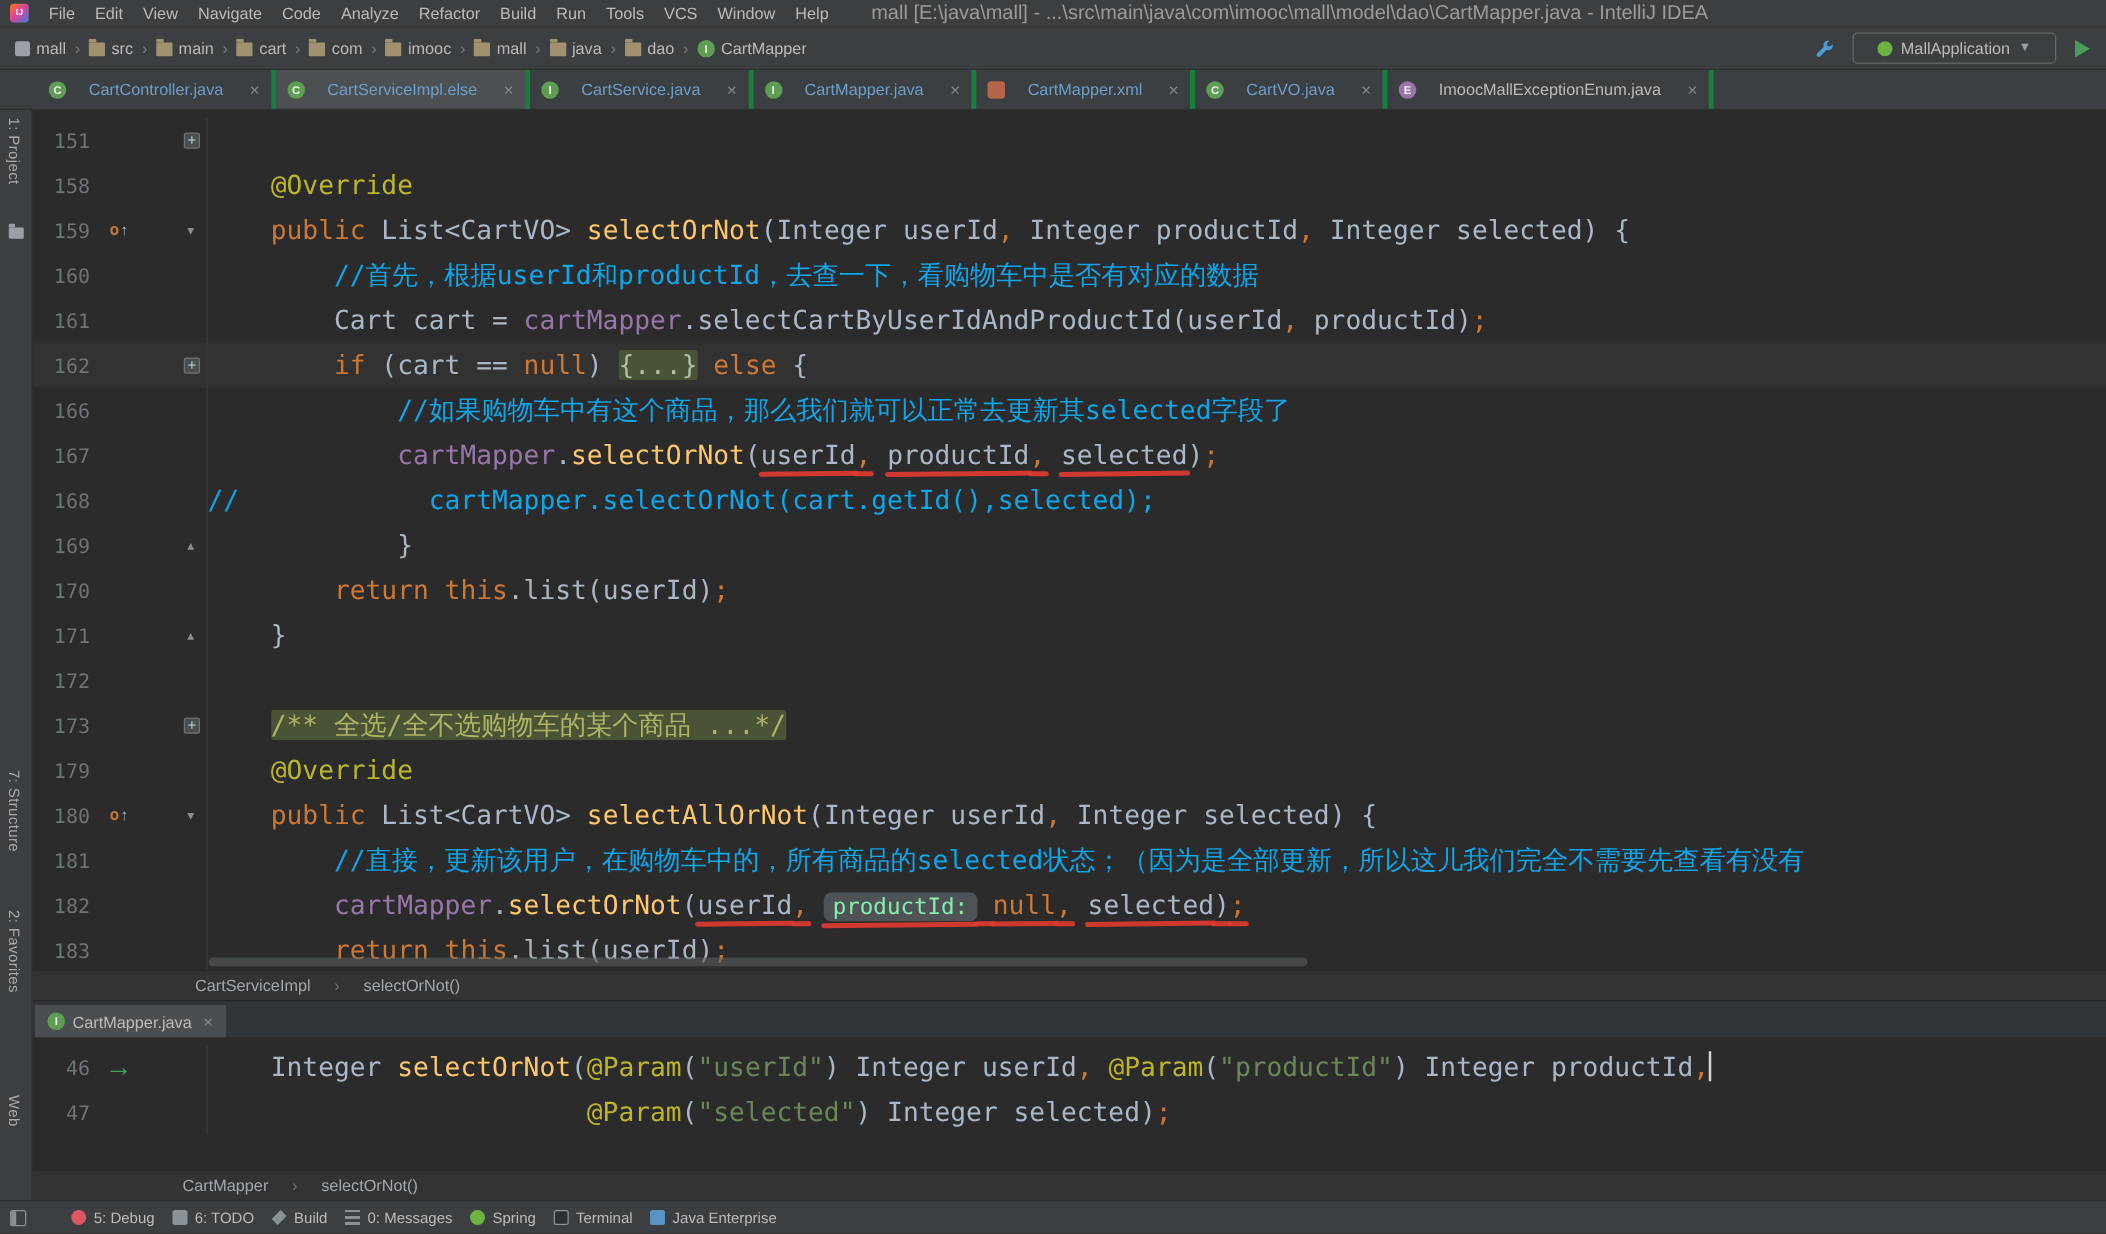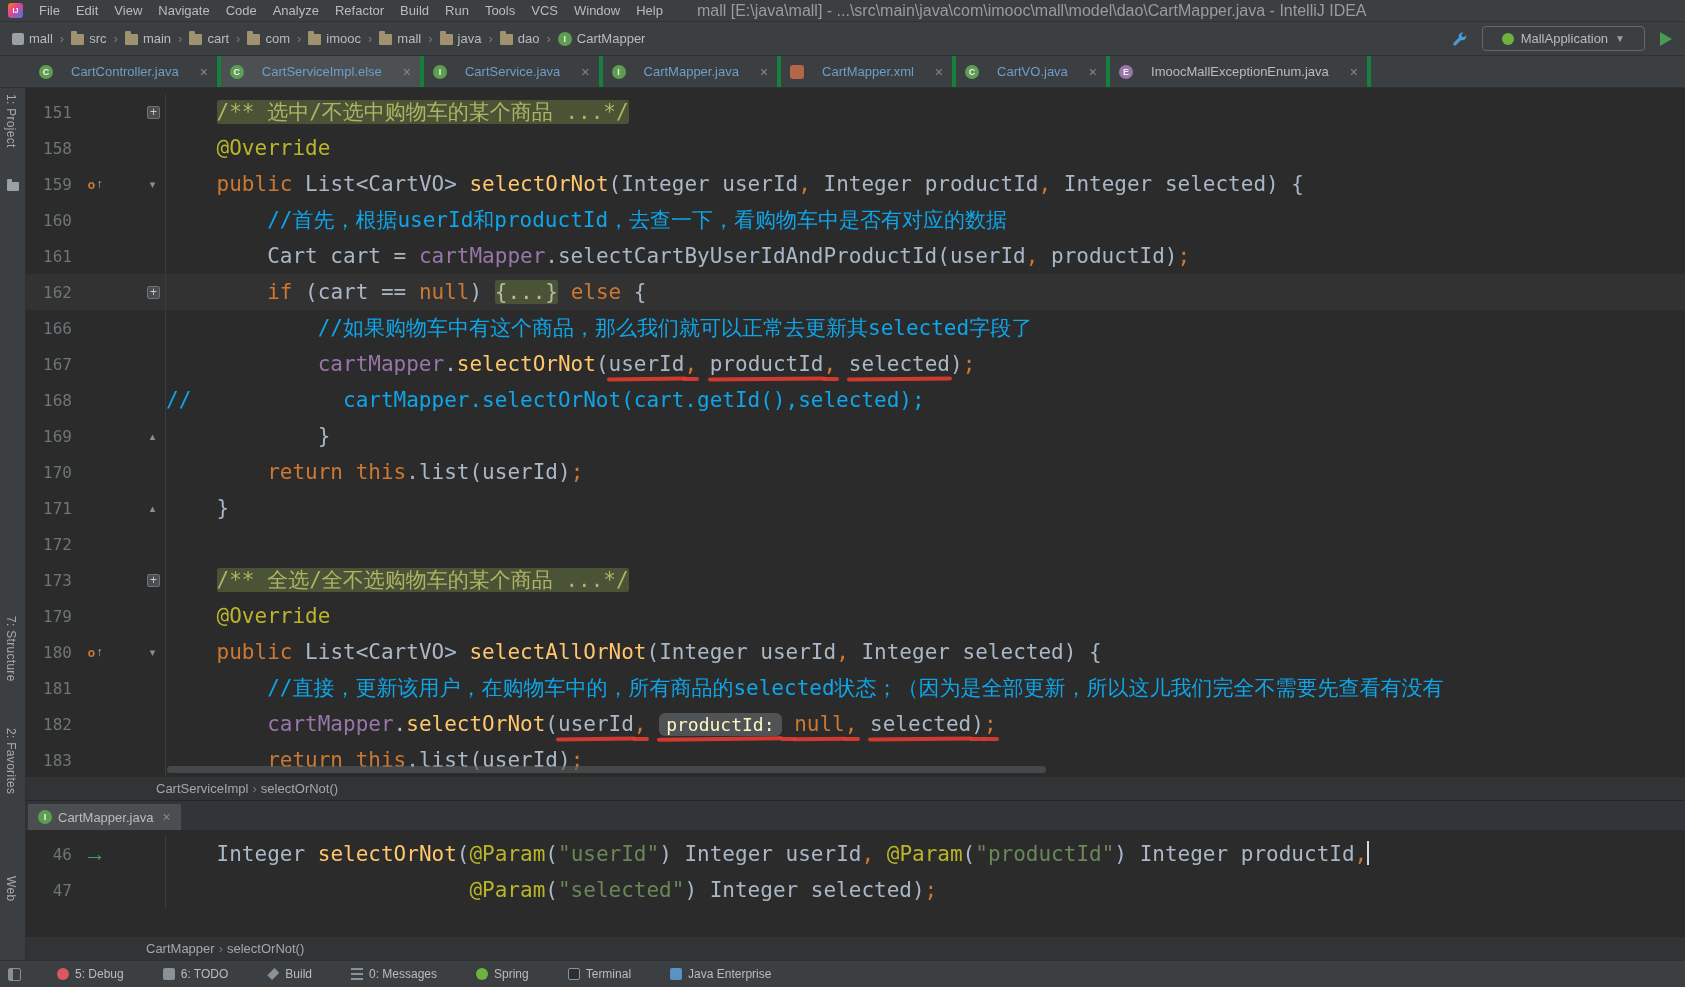--- a/index.html
+++ b/index.html
@@ -77,29 +77,29 @@
   .seg{white-space:pre;}
   .pl{color:#A9B7C6;}
   .kw{color:#CC7832;}
   .m{color:#FFC66B;}
   .f{color:#9876AA;}
   .c{color:#0ea5e9;}
   .a{color:#BBB529;}
   .s{color:#6A8759;}
   .fold{background:#4A5336;color:#B3BCA5;border-radius:2px;}
   .foldc{background:#4A5336;color:#AFB465;border-radius:2px;}
-  .hint{background:#4F5356;color:#fef9c3;border-radius:6px;padding:1px 7px;font-size:18px;}
+  .hint{background:#4F5356;color:#86efac;border-radius:6px;padding:1px 7px;font-size:18px;}
   .mk{position:relative;}
   .mk::after{content:"";position:absolute;left:-2px;right:-2px;bottom:-5px;height:4px;background:#DE3B30;border-radius:4px;transform:rotate(-0.6deg);opacity:.92;}
   .caret{display:inline-block;width:2px;height:24px;background:#D5D8DA;vertical-align:-4px;}
 
   .hscroll{position:absolute;left:141px;right:2px;bottom:1px;height:11px;}
   .hscroll .thumb{position:absolute;left:0;top:2px;height:7px;width:58%;background:#595D5F;border-radius:4px;opacity:.6;}
 
-  .crumb{height:24px;background:#313335;border-top:1px solid #282A2C;display:flex;align-items:center;gap:4px;font-size:13px;color:#A1A8AE;flex:none;}
+  .crumb{height:24px;background:#313335;border-top:1px solid #282A2C;display:flex;align-items:center;gap:19px;font-size:13px;color:#A1A8AE;flex:none;}
   .crumb.c1{padding-left:130px;}
   .crumb.c2{padding-left:120px;}
   .crumb-sep{color:#737779;}
 
   .bottom-tabstrip{height:30px;background:#313539;border-top:1px solid #242628;display:flex;align-items:flex-end;flex:none;}
   .btab{display:flex;align-items:center;gap:6px;height:26px;padding:0 10px;background:#4A4E50;font-size:13px;color:#BBBBBB;margin-left:2px;white-space:nowrap;}
 
   
   .status-bar{height:27px;background:#3C3F41;border-top:1px solid #2E3133;display:flex;align-items:center;padding:0 10px 0 8px;gap:30px;font-size:12px;color:#BBBBBB;}
   .tw-icon{width:13px;height:13px;border:1px solid #8A8F92;border-radius:2px;position:relative;margin-right:6px;flex:none;}
@@ -260,21 +260,21 @@
 
     <div class="editor main" id="main-editor">
       <div id="main-lines">
           <div class="code-line">
             <div class="gutter">
               <span class="lnum">151</span>
               <span class="gslot"></span>
               <span class="gflex"></span>
               <span class="gfold plus">+</span>
             </div>
-            <div class="code-text"><span class="seg pl">    </span><span class="seg foldc">/** 选中/不选中购物车的某个商品 ...*/</span></div>
+            <div class="code-text"><span class="seg pl">    </span></div>
           </div>
           <div class="code-line">
             <div class="gutter">
               <span class="lnum">158</span>
               <span class="gslot"></span>
               <span class="gflex"></span>
               <span class="gfold"></span>
             </div>
             <div class="code-text"><span class="seg pl">    </span><span class="seg a">@Override</span></div>
           </div>
@@ -485,21 +485,21 @@
     <div class="crumb c2">
         <span class="crumb-item">CartMapper</span>
         <span class="crumb-sep">›</span>
         <span class="crumb-item">selectOrNot()</span>
       </div>
   </div>
 </div>
 
 <div class="status-bar">
   <span class="tw-icon"></span>
-  <div style="display:flex;align-items:center;gap:39px;">
+  <div style="display:flex;align-items:center;gap:14px;">
       <div class="status-item">
         <span class="sic debug"></span>
         <span>5: Debug</span>
       </div>
       <div class="status-item">
         <span class="sic todo"></span>
         <span>6: TODO</span>
       </div>
       <div class="status-item">
         <span class="sic build"></span>

